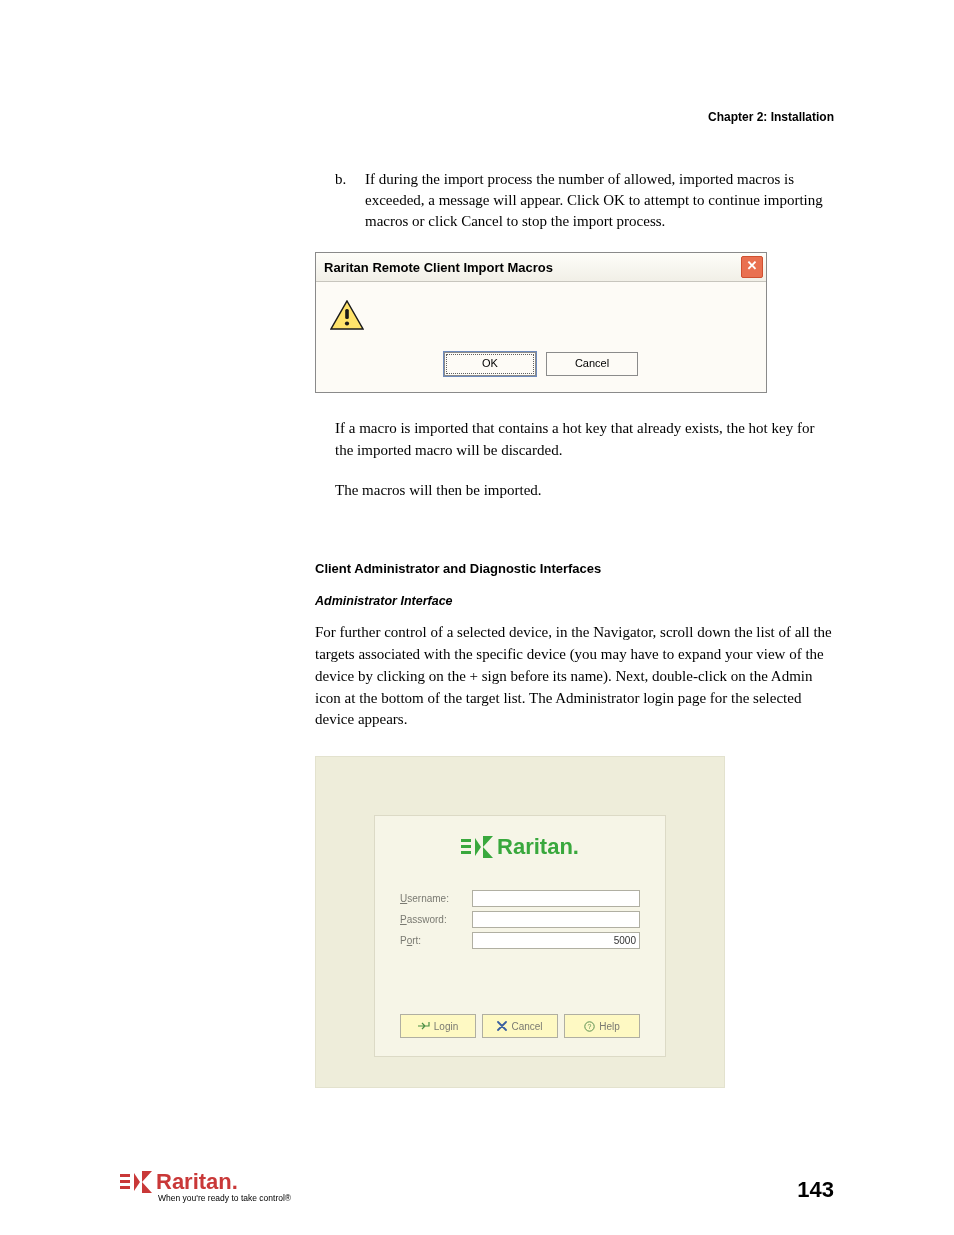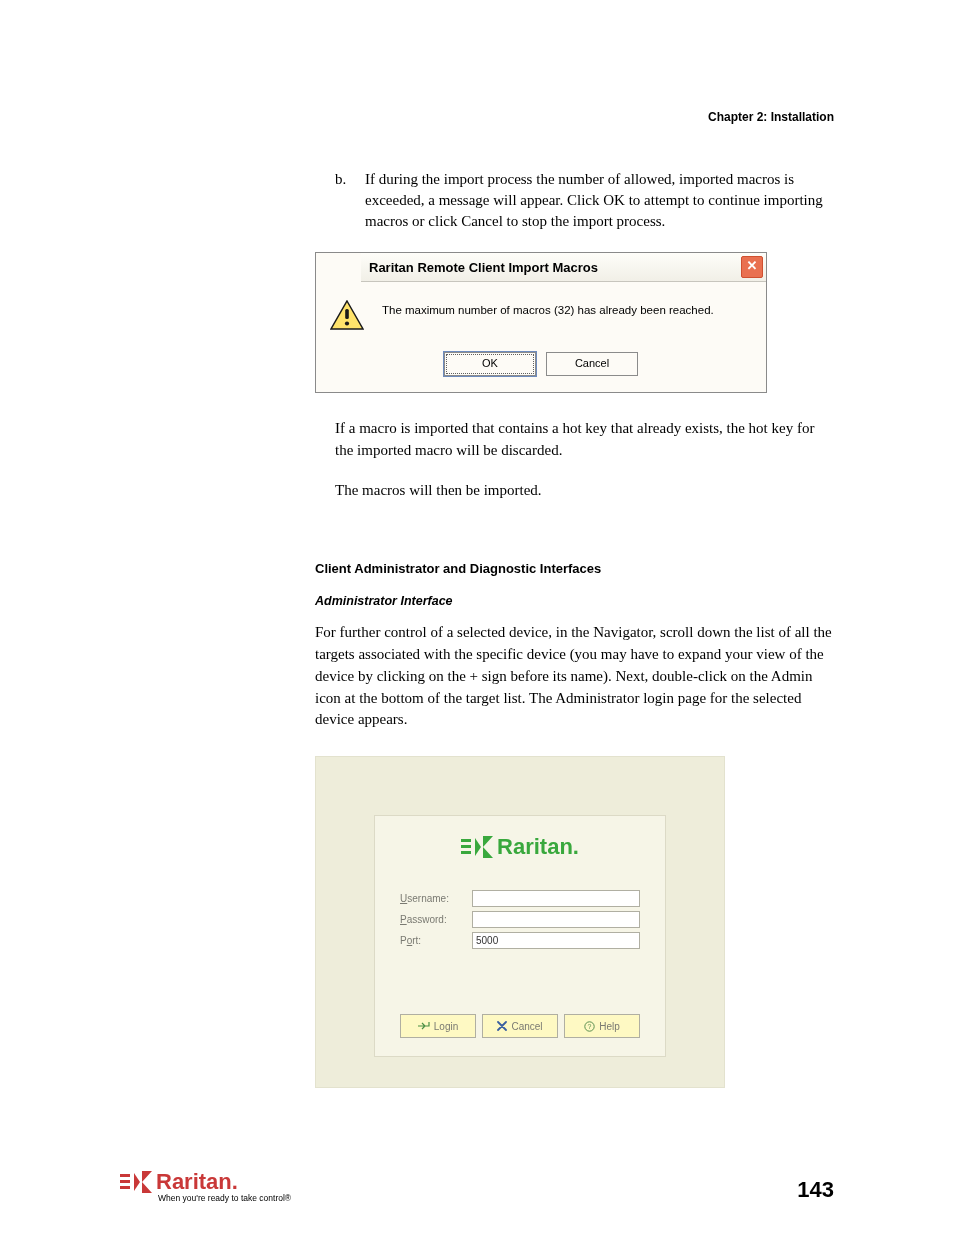--- a/index.html
+++ b/index.html
@@ -52,21 +52,20 @@
   }
   .dialog-title {
     display: flex;
     align-items: center;
     justify-content: space-between;
     padding: 3px 3px 3px 8px;
     font-weight: bold;
     font-size: 13px;
     background: linear-gradient(#fefdf9, #f1efe7);
     border-bottom: 1px solid #c7c5bd;
-    margin-left: 45px;
   }
   .close-btn {
     width: 20px;
     height: 20px;
     border: 1px solid #d05030;
     background: #e97050;
     color: #fff;
     font-family: Arial, sans-serif;
     font-size: 13px;
     line-height: 18px;
@@ -195,20 +194,21 @@
   .login-row .lbl .u { text-decoration: underline; }
   .login-row .fld {
     flex: 1;
     height: 15px;
     border: 1px solid #b0afa2;
     background: #ffffff;
     font-size: 10px;
     padding: 0 3px;
     line-height: 15px;
     color: #333;
+    text-align: right;
   }
   .login-buttons {
     position: absolute;
     bottom: 18px;
     left: 25px;
     right: 25px;
     display: flex;
     gap: 6px;
   }
   .login-btn {
@@ -278,21 +278,20 @@
     </div>
     <div class="dialog-body">
       <div class="dialog-row">
         <div class="warn-icon">
           <svg viewBox="0 0 34 30">
             <polygon points="17,1 33,29 1,29" fill="#ffe36b" stroke="#1a1a1a" stroke-width="1.5"></polygon>
             <rect x="15.2" y="9" width="3.6" height="10" rx="1.5" fill="#1a1a1a"></rect>
             <circle cx="17" cy="23.5" r="2.1" fill="#1a1a1a"></circle>
           </svg>
         </div>
-        <div class="dialog-msg">The maximum number of macros (32) has already been reached.</div>
       </div>
       <div class="dialog-buttons">
         <div class="win-btn default">OK</div>
         <div class="win-btn">Cancel</div>
       </div>
     </div>
   </div>
 
   <p class="para l1">If a macro is imported that contains a hot key that already exists, the hot key for the imported macro will be discarded.</p>
   <p class="para l1">The macros will then be imported.</p>

